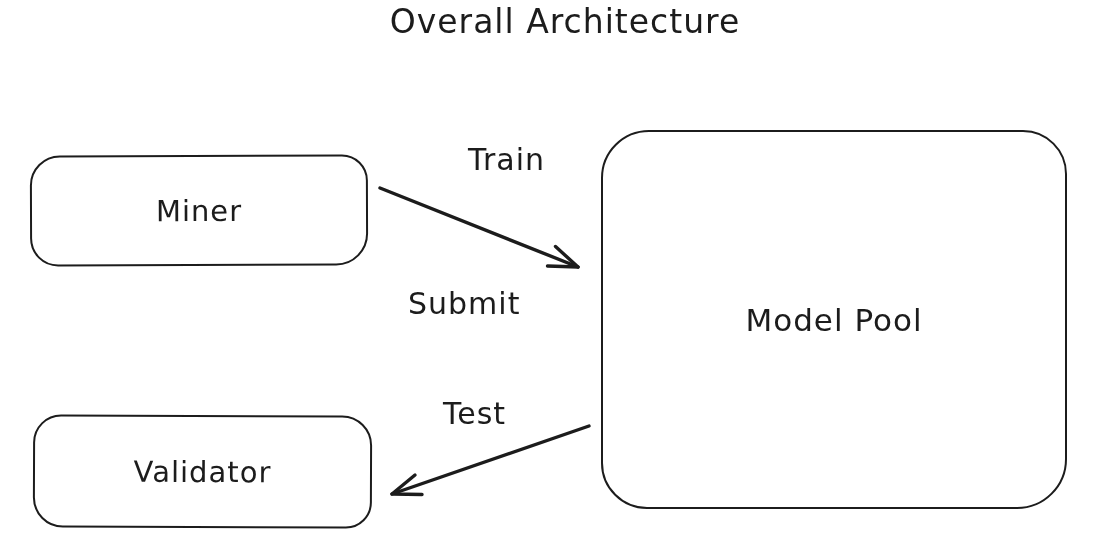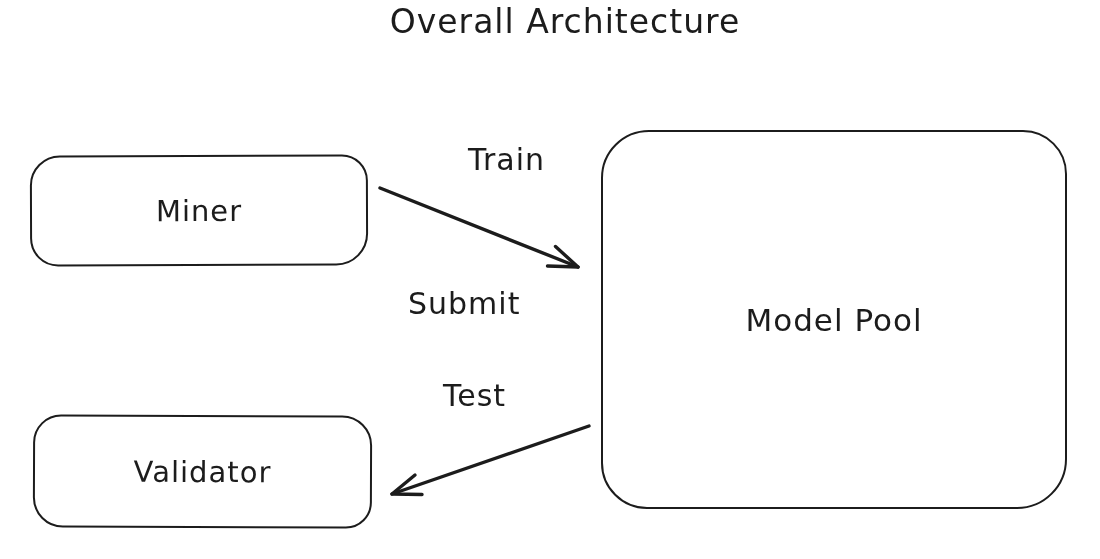--- a/index.html
+++ b/index.html
@@ -70,21 +70,21 @@
   }
   .edge-label {
     position: absolute;
     font-size: 30px;
     letter-spacing: 1px;
     color: #1c1c1c;
     white-space: nowrap;
   }
   .edge-label-train  { left: 428px; top: 142px; margin-left: 40px; }
   .edge-label-submit { left: 408px; top: 286px; }
-  .edge-label-test   { left: 443px; top: 378px; }
+  .edge-label-test   { left: 443px; top: 396px; }
   .edges-overlay {
     position: absolute;
     left: 0;
     top: 0;
     pointer-events: none;
   }
   .edges-overlay path {
     stroke: #1c1c1c;
     stroke-width: 3.4;
     stroke-linecap: round;

